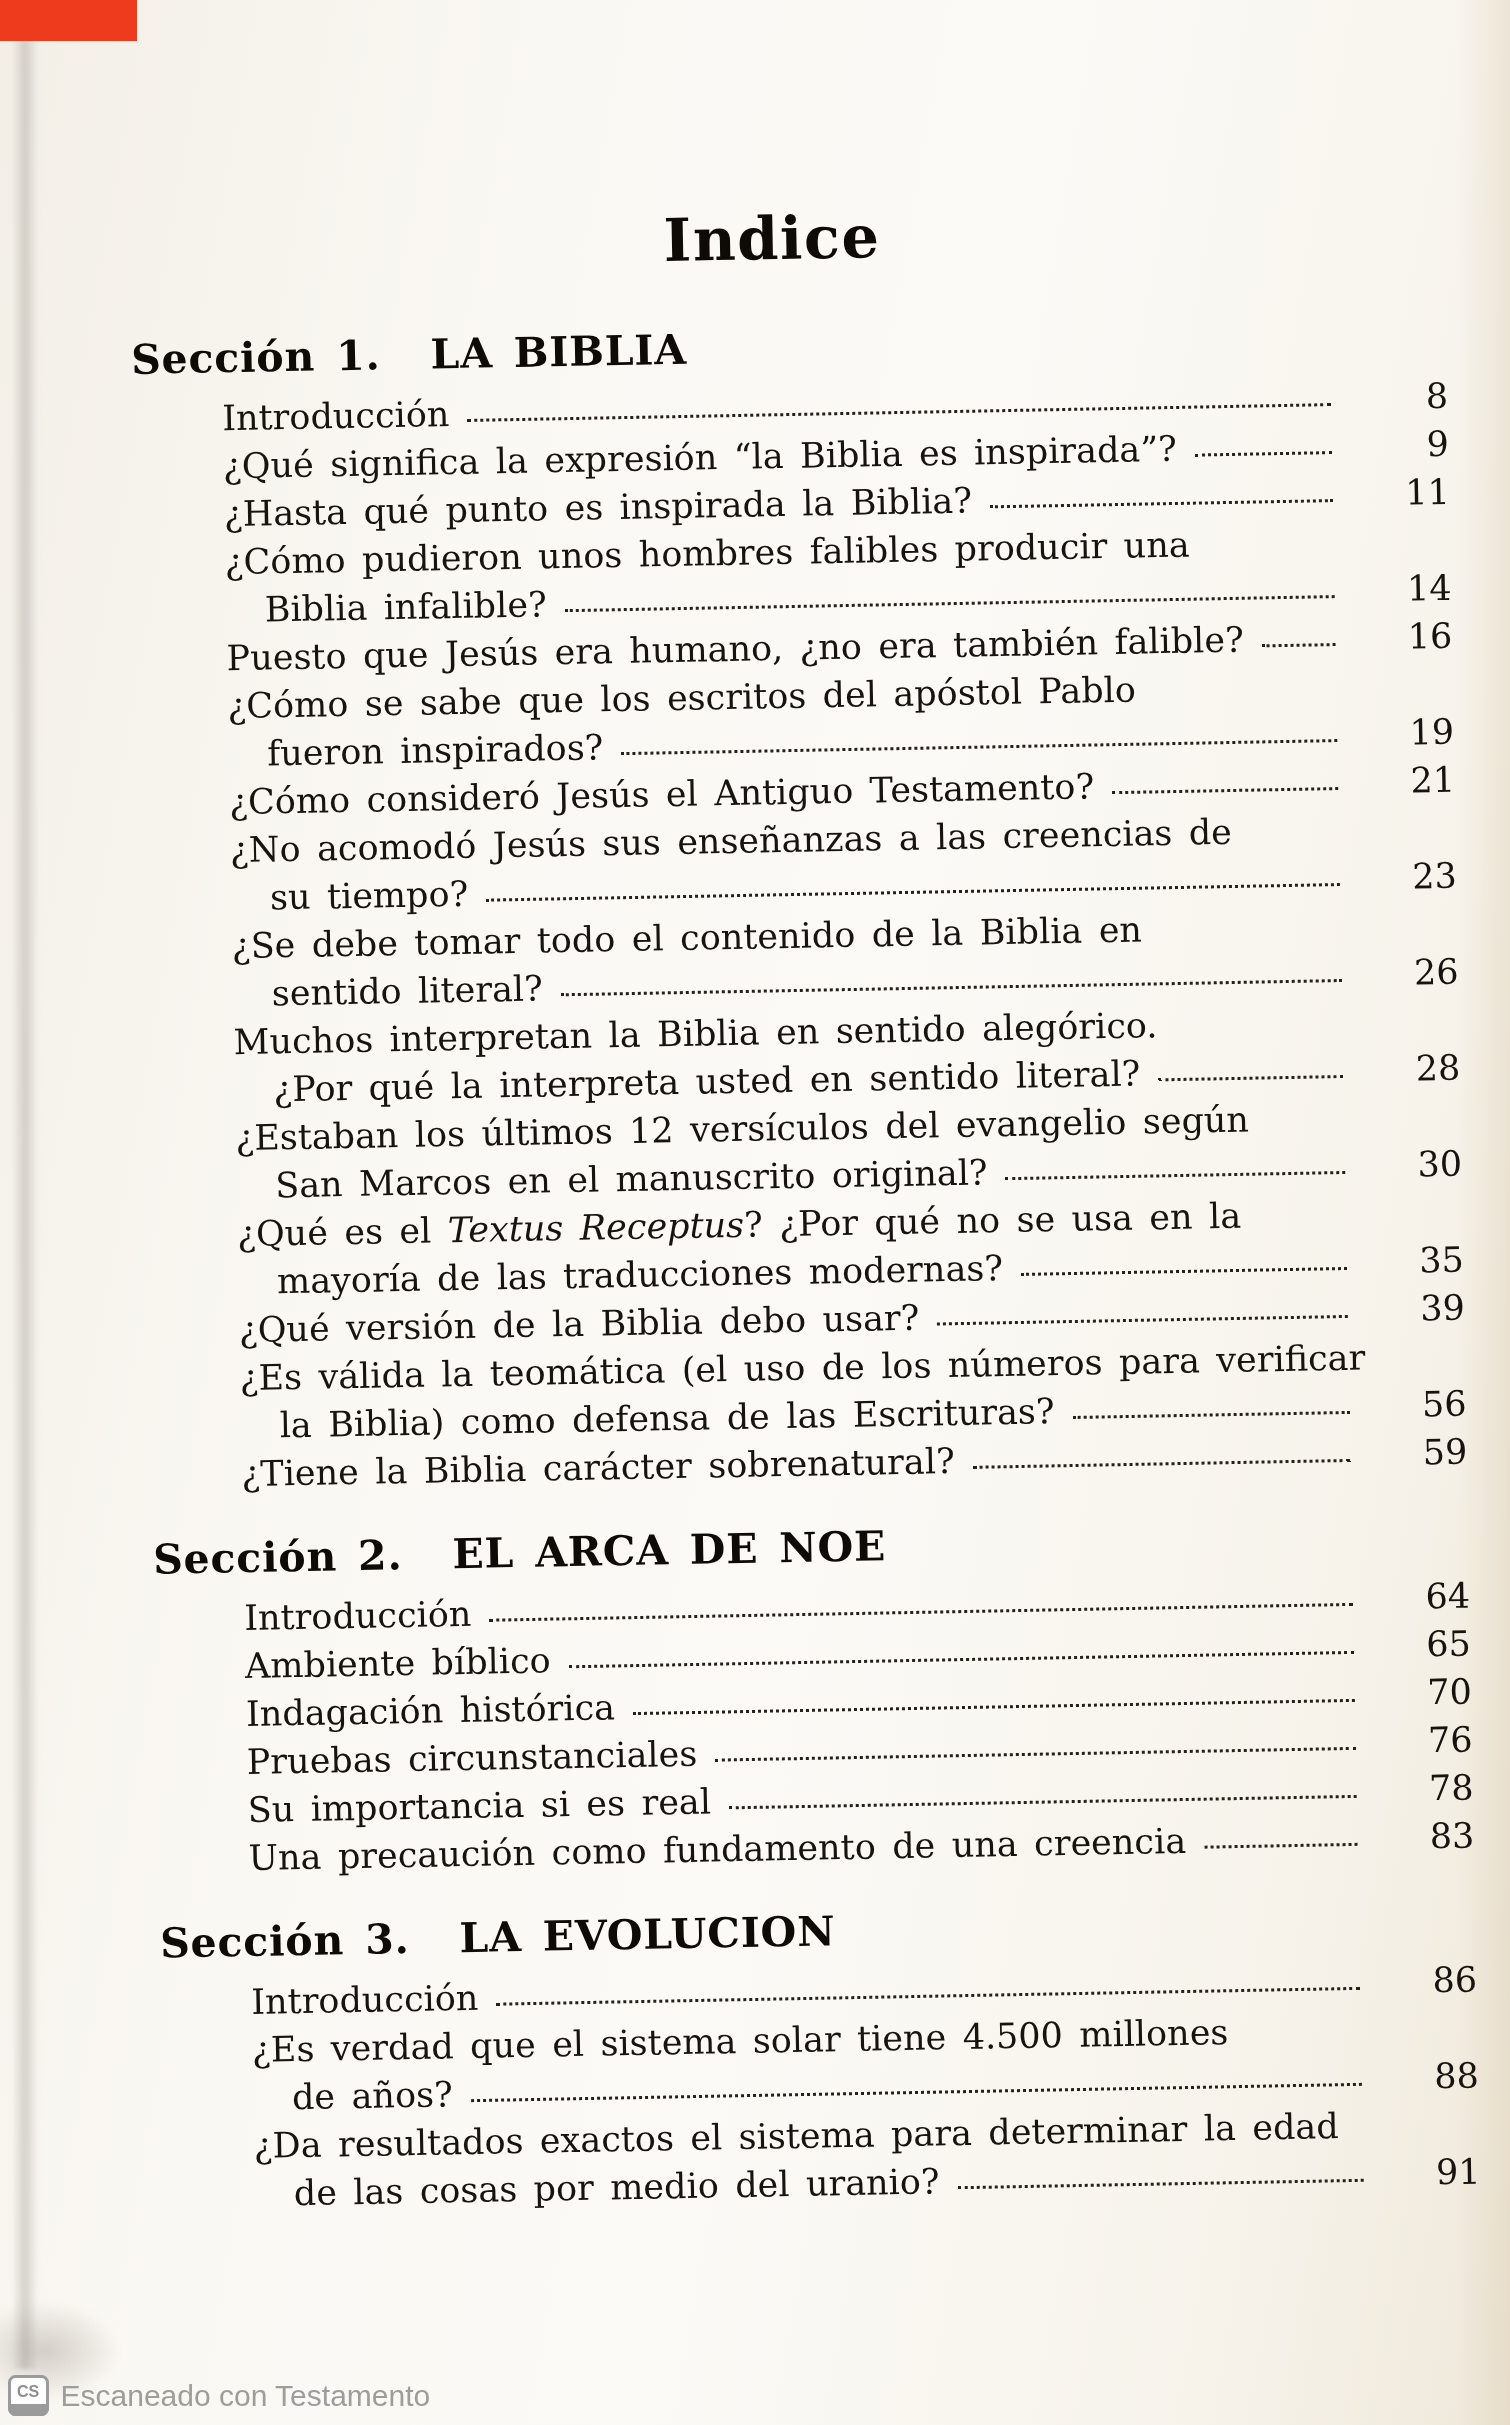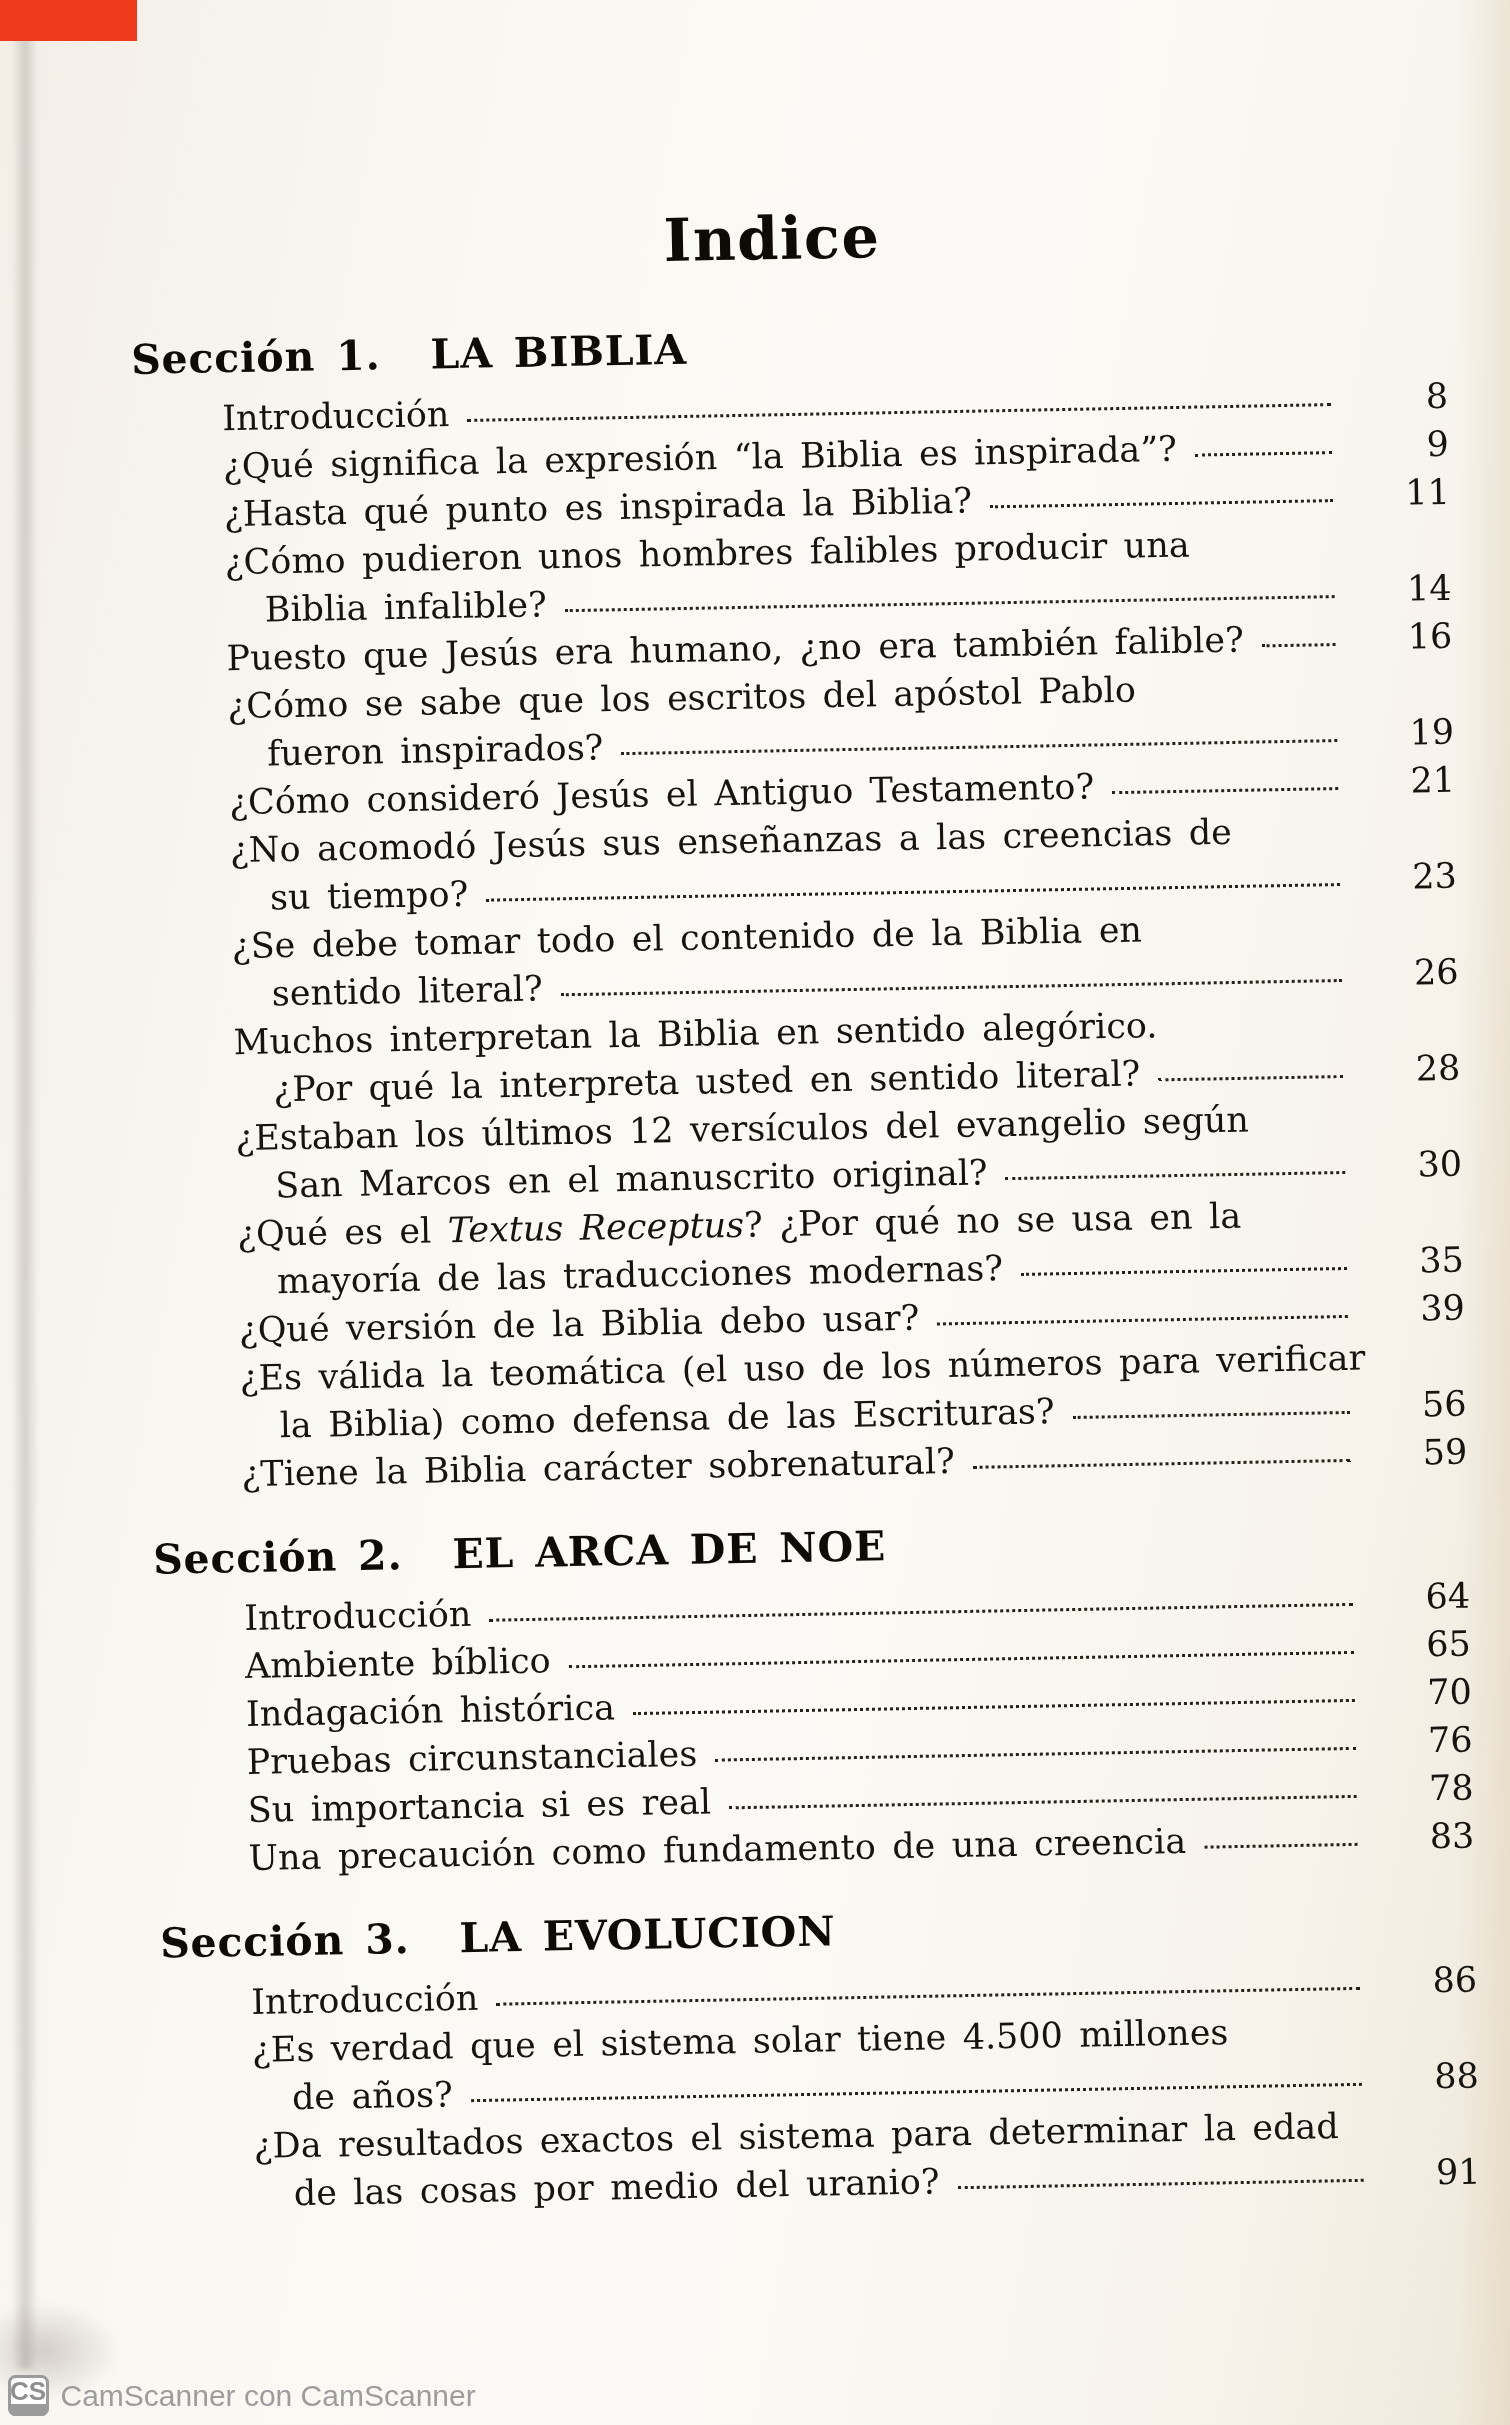--- a/index.html
+++ b/index.html
@@ -56,21 +56,21 @@
     position:absolute;left:7.5px;top:2373px;height:45px;
     display:flex;align-items:center;
     font-family:"Liberation Sans","DejaVu Sans",sans-serif;
   }
   .cs-logo{
     position:relative;width:41px;height:41px;box-sizing:border-box;
     background:#fdfdfd;border:3px solid #9b9b9b;border-radius:7.5px;
     display:flex;align-items:flex-start;justify-content:center;
   }
   .cs-logo-text{
-    color:#8f8f8f;font-weight:bold;font-size:26px;line-height:27px;letter-spacing:0;
+    color:#8f8f8f;font-weight:bold;font-size:16px;line-height:27px;letter-spacing:0;
   }
   .cs-logo-bar{
     position:absolute;left:-3px;right:-3px;bottom:-3px;height:12px;
     background:#9b9b9b;border-radius:0 0 7.5px 7.5px;
   }
   .watermark-text{margin-left:12px;color:#9d9d9d;font-size:30px;}
 </style>
 </head>
 <body>
 
@@ -237,16 +237,16 @@
           <span class="page-number">91</span>
         </div>
       </div>
   </div>
 
   <div class="watermark">
     <div class="cs-logo">
       <span class="cs-logo-text">CS</span>
       <span class="cs-logo-bar"></span>
     </div>
-    <span class="watermark-text">CamScanner con CamScanner</span>
+    <span class="watermark-text">Escaneado con Testamento</span>
   </div>
 </div>
 
 
 </body></html>

